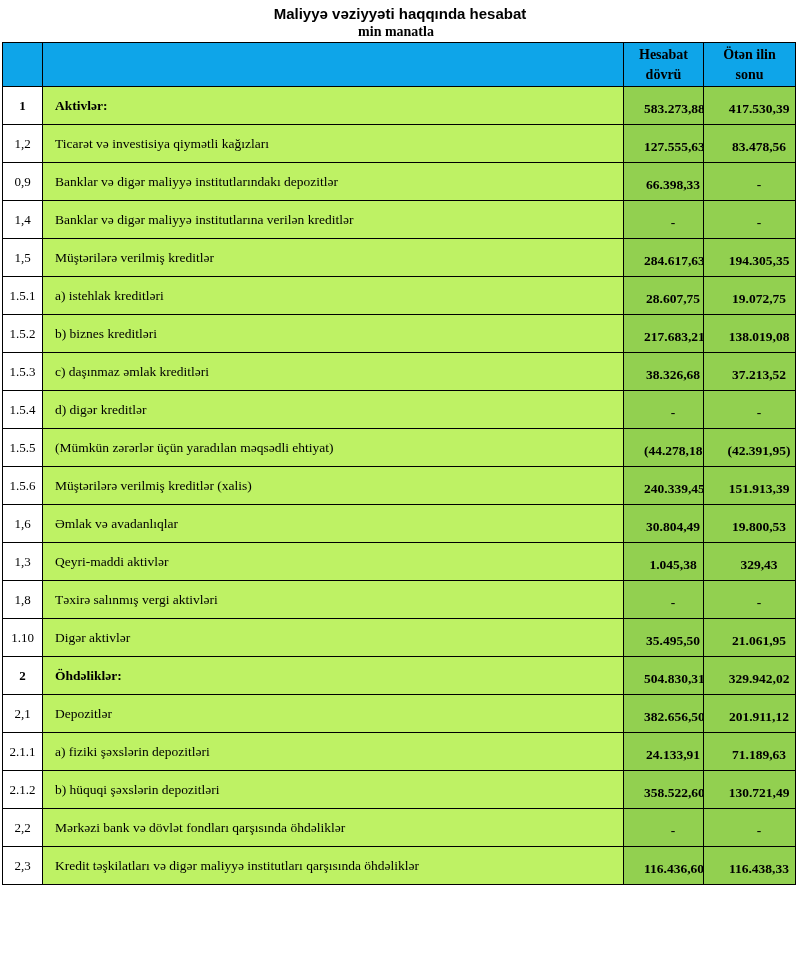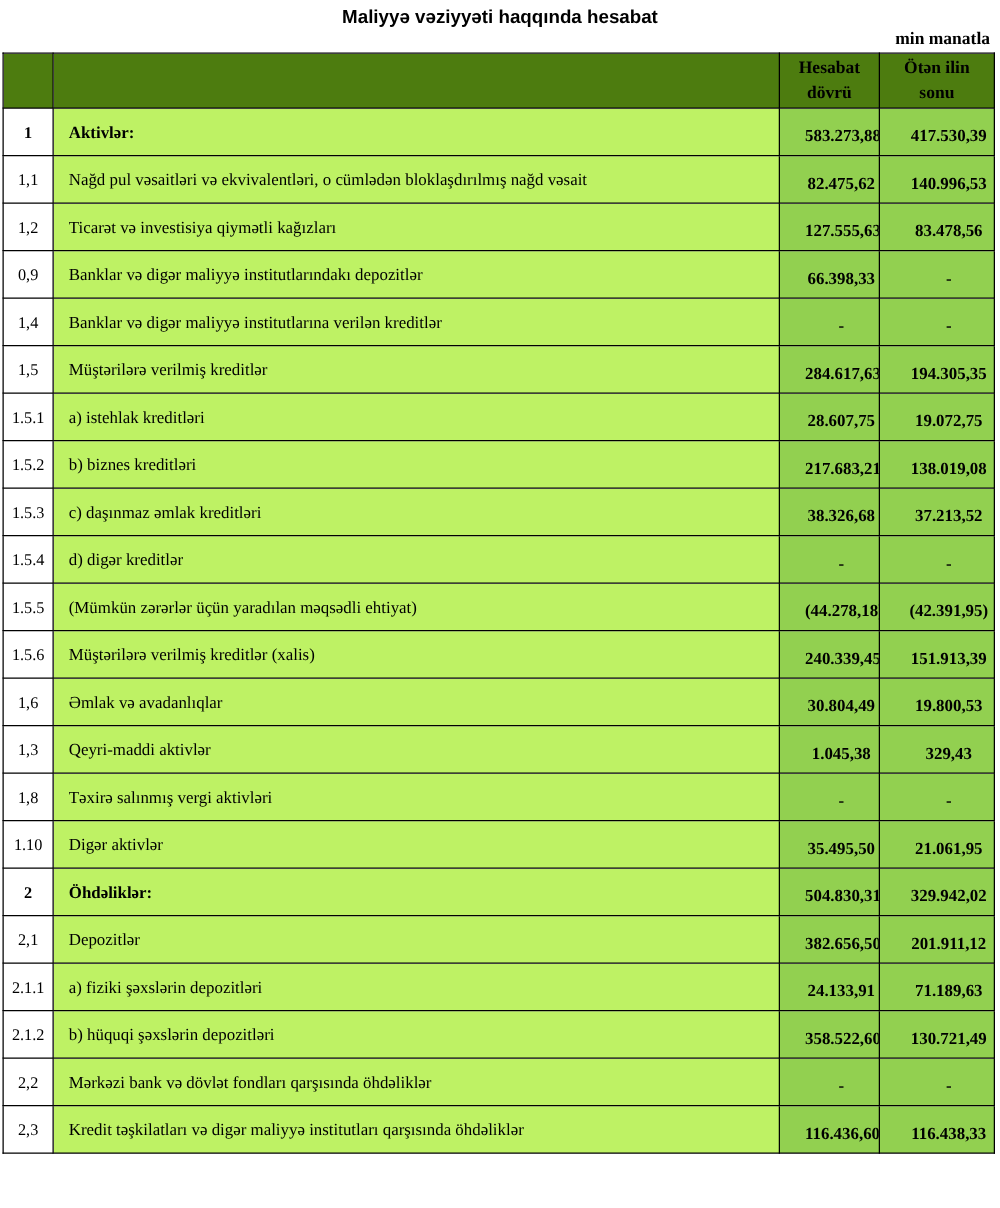--- a/index.html
+++ b/index.html
@@ -17,21 +17,21 @@
   .title {
     text-align: center;
     font-family: "Liberation Sans", sans-serif;
     font-weight: bold;
     font-size: 15px;
     color: #000000;
     padding-top: 5px;
     height: 19px;
   }
   .unit {
-    text-align: right;
+    text-align: center;
     font-family: "Liberation Serif", serif;
     font-weight: bold;
     font-size: 14px;
     color: #000000;
     padding-right: 8px;
     height: 18px;
   }
   table.fin {
     border-collapse: collapse;
     table-layout: fixed;
@@ -52,21 +52,21 @@
   tbody tr { height: 38px; }
 
   th.head-cell {
     font-family: "Liberation Serif", serif;
     font-weight: bold;
     font-size: 14px;
     color: #000000;
     text-align: center;
     vertical-align: middle;
     line-height: 20px;
-    background: #4d7c0f;
+    background: #0ea5e9;
     padding: 0 4px;
   }
   td.num-cell {
     font-family: "Liberation Serif", serif;
     font-size: 13px;
     color: #000000;
     text-align: center;
     vertical-align: middle;
     background: #ffffff;
   }
@@ -119,26 +119,20 @@
       </tr>
     </thead>
     <tbody id="table-body">
   <tr class="bold-row">
     <td class="num-cell">1</td>
     <td class="desc-cell">Aktivlər:</td>
     <td class="val-cell">583.273,88</td>
     <td class="val-cell">417.530,39</td>
   </tr>
 
-  <tr>
-    <td class="num-cell">1,1</td>
-    <td class="desc-cell">Nağd pul vəsaitləri və  ekvivalentləri, o cümlədən bloklaşdırılmış nağd vəsait</td>
-    <td class="val-cell">82.475,62</td>
-    <td class="val-cell">140.996,53</td>
-  </tr>
 
   <tr>
     <td class="num-cell">1,2</td>
     <td class="desc-cell">Ticarət və investisiya qiymətli kağızları</td>
     <td class="val-cell">127.555,63</td>
     <td class="val-cell">83.478,56</td>
   </tr>
 
   <tr>
     <td class="num-cell">0,9</td>

